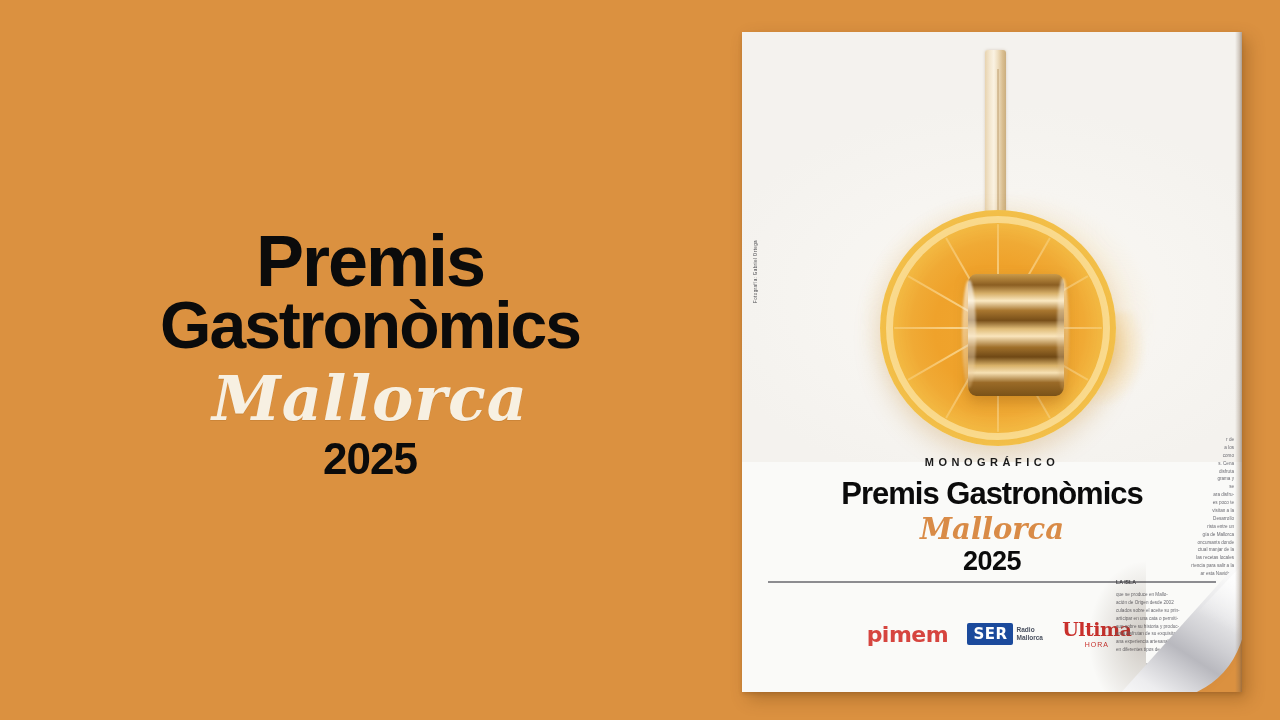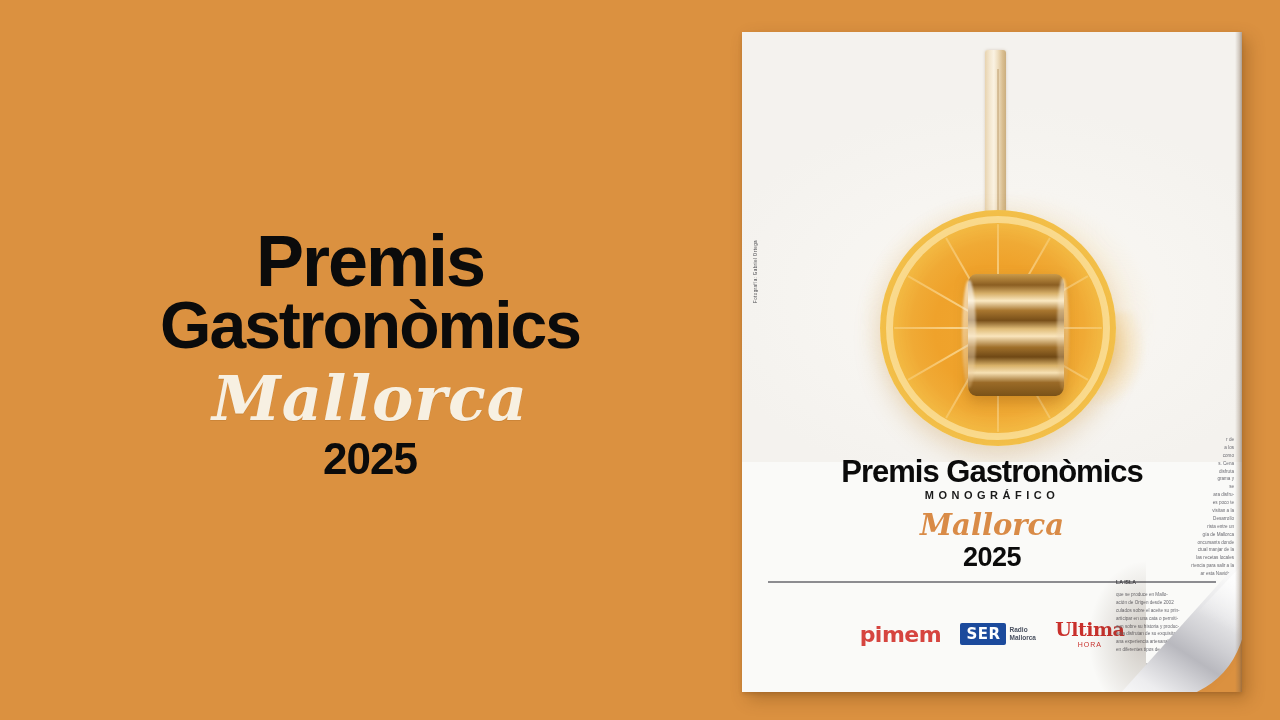--- a/index.html
+++ b/index.html
@@ -211,21 +211,21 @@
   #cover-rule {
     position: absolute;
     left: 26px; top: 549px;
     width: 448px; height: 2px;
     background: #8C8C90;
   }
 
   
   #sponsors {
     position: absolute;
-    left: 0; top: 570px;
+    left: 7px; top: 570px;
     width: 100%;
     height: 64px;
     display: flex;
     align-items: center;
     justify-content: space-around;
     padding: 0 108px 0 108px;
   }
   .logo { display:flex; align-items:center; }
   #logo-pimem {
     font-family: "DejaVu Sans", sans-serif;
@@ -367,22 +367,22 @@
           <div class="seg" style="transform:translate(-50%,-100%) rotate(270deg)"></div>
           <div class="seg" style="transform:translate(-50%,-100%) rotate(300deg)"></div>
           <div class="seg" style="transform:translate(-50%,-100%) rotate(330deg)"></div>
           <div id="slice-core"></div>
         </div>
         <div id="dipper-head"></div>
         <div id="photo-credit">Fotografía: Gabriel Ortega</div>
       </div>
 
       <div id="cover-text">
+        <div id="cover-kicker">MONOGRÁFICO</div>
         <div id="cover-headline">Premis Gastronòmics</div>
-        <div id="cover-kicker">MONOGRÁFICO</div>
         <div id="cover-script">Mallorca</div>
         <div id="cover-year">2025</div>
       </div>
       <div id="cover-rule"></div>
 
       <div id="sponsors">
         <div class="logo">
           <span id="logo-pimem">pimem</span>
         </div>
         <div class="logo" id="logo-ser">

